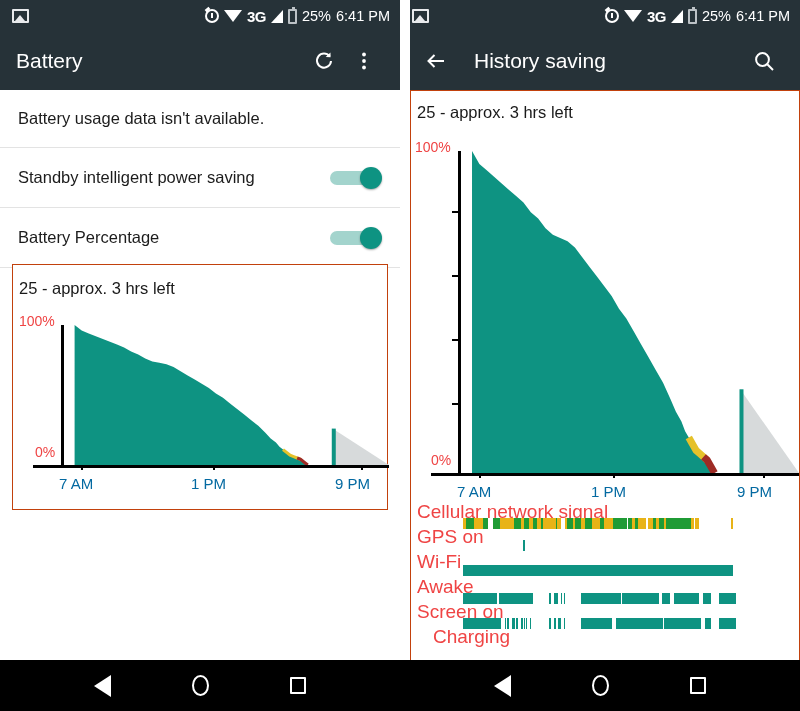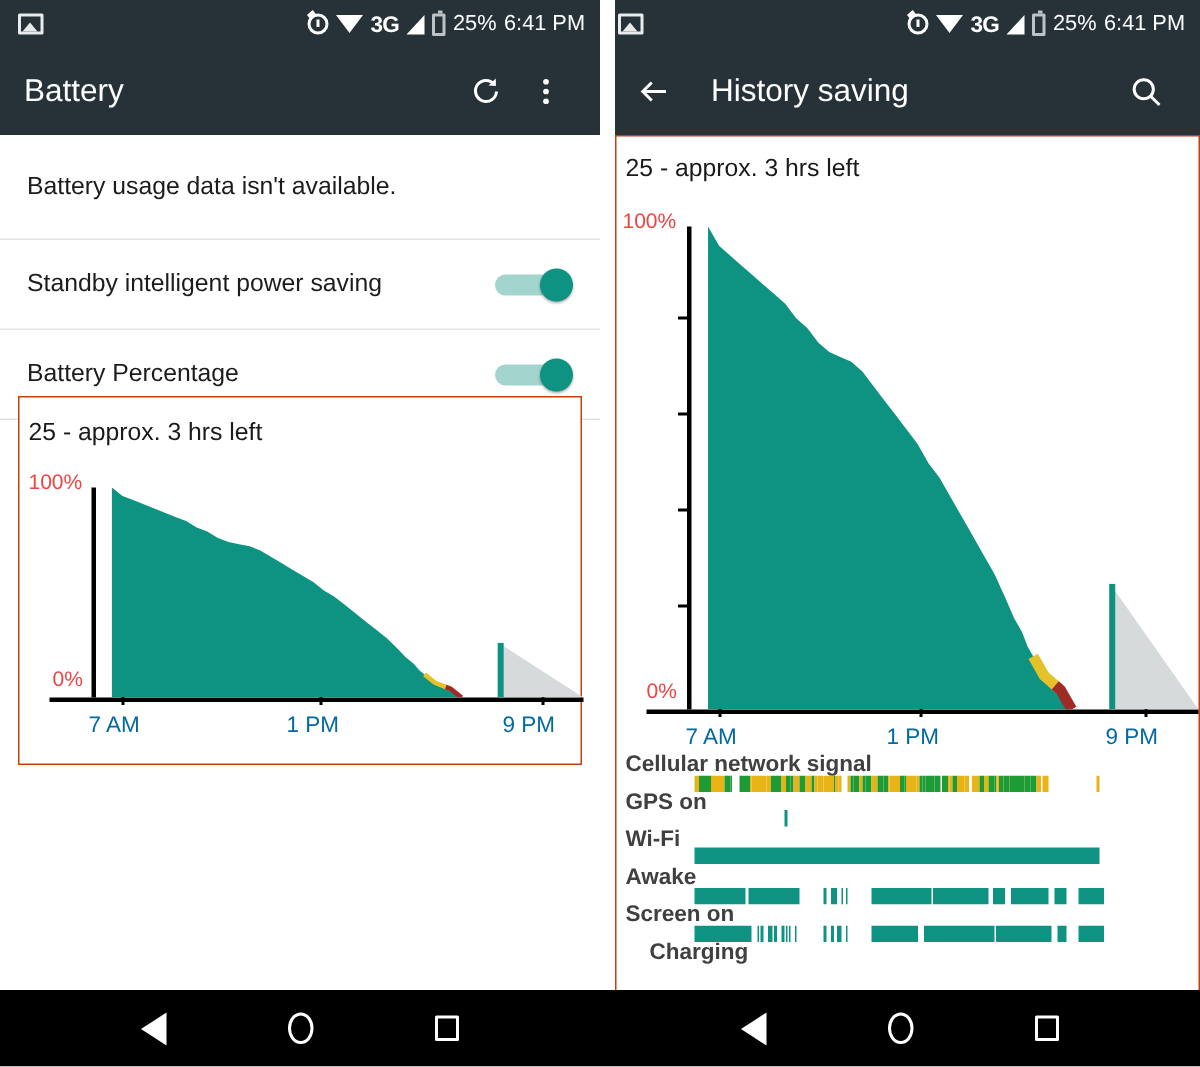--- a/index.html
+++ b/index.html
@@ -54,21 +54,21 @@
   .abtn { width:40px;height:40px;display:flex;align-items:center;justify-content:center; }
   .abtn svg { display:block; }
   .appbar-right .appbar-title { margin-left: 18px; }
 
   
   .list { background:#fff; }
   .row {
     height: 60px; display:flex; align-items:center; padding: 0 18px;
     border-bottom: 1px solid #e3e3e3; background:#fff;
   }
-  .row:first-child { height:70px; }
+  .row:first-child { height:58px; }
   .row-label { font-size: 16.5px; color: #1c1c1c; }
   .switch {
     margin-left:auto; width:52px; height:22px; position:relative;
   }
   .sw-track {
     position:absolute; left:0; top:4px; width:46px; height:14px; border-radius:7px;
     background:#a3d4cd;
   }
   .sw-thumb {
     position:absolute; right:0; top:0; width:22px; height:22px; border-radius:50%;
@@ -85,21 +85,21 @@
   .axis-h { position:absolute; background:#000; }
   .tick { position:absolute; background:#000; }
   .ylab { position:absolute; font-size:14px; color:#ef4444; }
   .xlab { position:absolute; font-size:15px; color:#0369a1; }
   .plot { position:absolute; overflow:hidden; }
   .plot svg { display:block; }
 
   
   .timelines { position: relative; }
   .tl-row { position: relative; }
-  .tl-label { position:absolute; left:0; font-size:15px; color:#404040; white-space:nowrap;font-weight:bold; }
+  .tl-label { position:absolute; left:0; font-size:19px; color:#ef4444; white-space:nowrap; }
   .tl-track { position:absolute; }
   .tl-seg { position:absolute; top:0; height:100%; background:#0e9382; }
 
   
   .navbar {
     position:absolute; left:0; bottom:0; width:800px; height:51px; background:#000;
     display:flex;
   }
   .navhalf { width:400px; height:51px; display:flex; align-items:center; justify-content:space-around; padding:0 54px; }
   .nav-back { width:0;height:0;border-top:11px solid transparent;border-bottom:11px solid transparent;border-right:17px solid #fff; }

